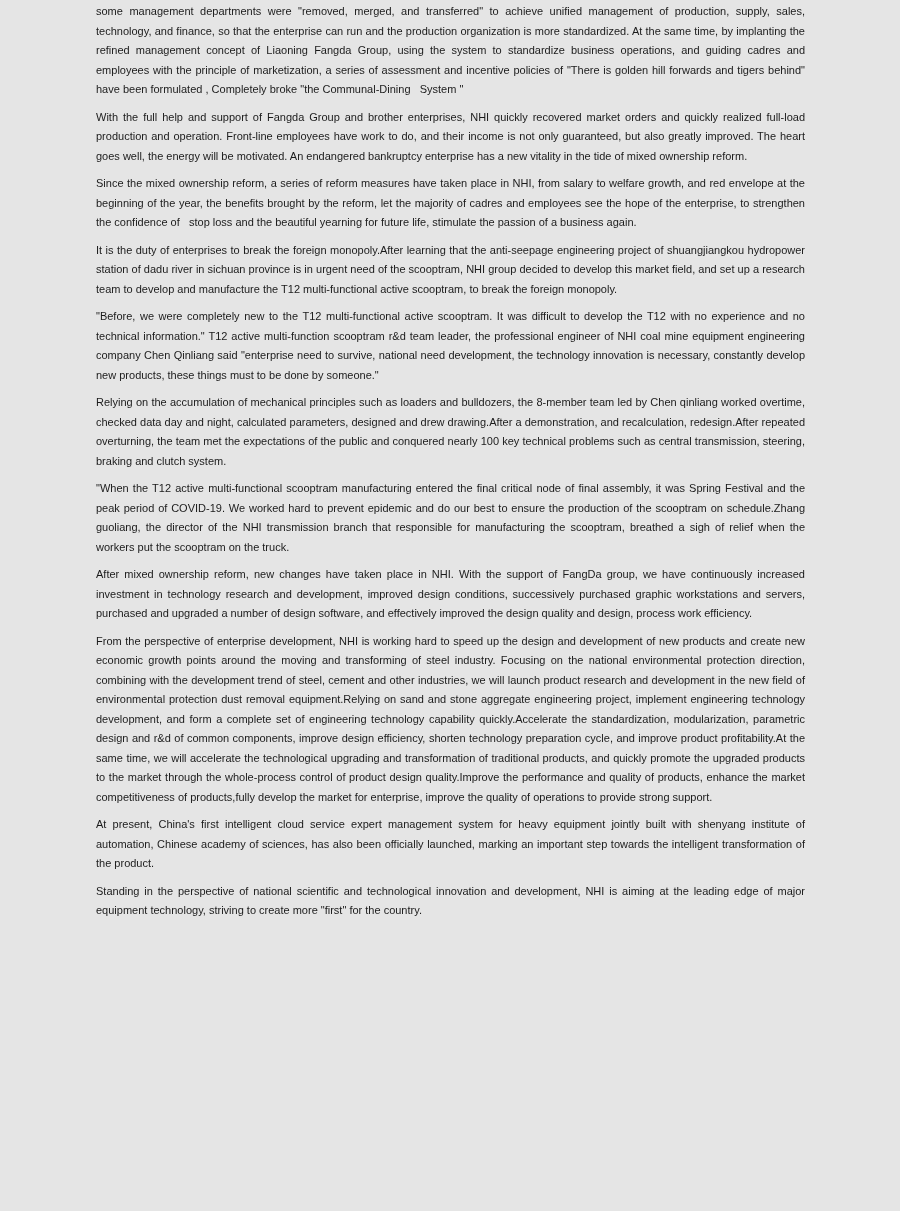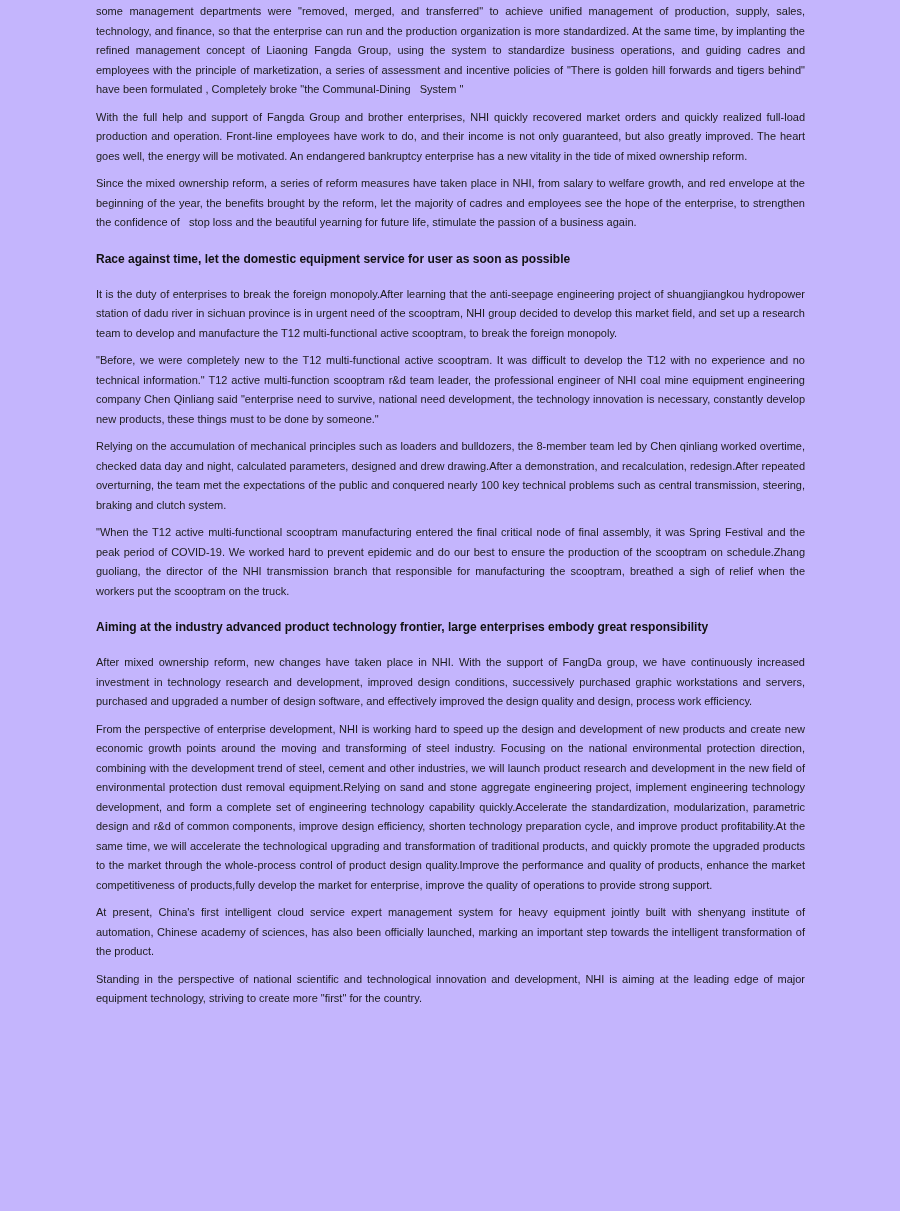--- a/index.html
+++ b/index.html
@@ -5,21 +5,21 @@
   html, body {
     margin: 0;
     padding: 0;
     background: #ffffff;
   }
   .page {
     width: 900px;
     min-height: 1211px;
     box-sizing: border-box;
     padding: 2px 95px 40px 96px;
-    background: #c4b5fd;
+    background: #e5e5e5;
     color: #1b1b1b;
     font-family: "Liberation Sans", "DejaVu Sans", sans-serif;
   }
   .para {
     font-size: 11px;
     line-height: 19.5px;
     text-align: justify;
     margin: 0 0 8px 0;
     color: #1b1b1b;
   }
@@ -32,23 +32,21 @@
     color: #111111;
   }
 </style>
 </head>
 <body>
 
 <div class="page">
   <p class="para">some management departments were "removed, merged, and transferred" to achieve unified management of production, supply, sales, technology, and finance, so that the enterprise can run and the production organization is more standardized. At the same time, by implanting the refined management concept of Liaoning Fangda Group, using the system to standardize business operations, and guiding cadres and employees with the principle of marketization, a series of assessment and incentive policies of "There is golden hill forwards and tigers behind" have been formulated , Completely broke "the Communal-Dining&nbsp;&nbsp; System "</p>
   <p class="para">With the full help and support of Fangda Group and brother enterprises, NHI quickly recovered market orders and quickly realized full-load production and operation. Front-line employees have work to do, and their income is not only guaranteed, but also greatly improved. The heart goes well, the energy will be motivated. An endangered bankruptcy enterprise has a new vitality in the tide of mixed ownership reform.</p>
   <p class="para">Since the mixed ownership reform, a series of reform measures have taken place in NHI, from salary to welfare growth, and red envelope at the beginning of the year, the benefits brought by the reform, let the majority of cadres and employees see the hope of the enterprise, to strengthen the confidence of&nbsp;&nbsp; stop loss and the beautiful yearning for future life, stimulate the passion of a business again.</p>
-  <h2 class="heading">Race against time, let the domestic equipment service for user as soon as possible</h2>
   <p class="para">It is the duty of enterprises to break the foreign monopoly.After learning that the anti-seepage engineering project of shuangjiangkou hydropower station of dadu river in sichuan province is in urgent need of the scooptram, NHI group decided to develop this market field, and set up a research team to develop and manufacture the T12 multi-functional active scooptram, to break the foreign monopoly.</p>
   <p class="para">"Before, we were completely new to the T12 multi-functional active scooptram. It was difficult to develop the T12 with no experience and no technical information." T12 active multi-function scooptram r&amp;d team leader, the professional engineer of NHI coal mine equipment engineering company Chen Qinliang said "enterprise need to survive, national need development, the technology innovation is necessary, constantly develop new products, these things must to be done by someone."</p>
   <p class="para">Relying on the accumulation of mechanical principles such as loaders and bulldozers, the 8-member team led by Chen qinliang worked overtime, checked data day and night, calculated parameters, designed and drew drawing.After a demonstration, and recalculation, redesign.After repeated overturning, the team met the expectations of the public and conquered nearly 100 key technical problems such as central transmission, steering, braking and clutch system.</p>
   <p class="para">"When the T12 active multi-functional scooptram manufacturing entered the final critical node of final assembly, it was Spring Festival and the peak period of COVID-19. We worked hard to prevent epidemic and do our best to ensure the production of the scooptram on schedule.Zhang guoliang, the director of the NHI transmission branch that responsible for manufacturing the scooptram, breathed a sigh of relief when the workers put the scooptram on the truck.</p>
-  <h2 class="heading">Aiming at the industry advanced product technology frontier, large enterprises embody great responsibility</h2>
   <p class="para">After mixed ownership reform, new changes have taken place in NHI. With the support of FangDa group, we have continuously increased investment in technology research and development, improved design conditions, successively purchased graphic workstations and servers, purchased and upgraded a number of design software, and effectively improved the design quality and design, process work efficiency.</p>
   <p class="para">From the perspective of enterprise development, NHI is working hard to speed up the design and development of new products and create new economic growth points around the moving and transforming of steel industry. Focusing on the national environmental protection direction, combining with the development trend of steel, cement and other industries, we will launch product research and development in the new field of environmental protection dust removal equipment.Relying on sand and stone aggregate engineering project, implement engineering technology development, and form a complete set of engineering technology capability quickly.Accelerate the standardization, modularization, parametric design and r&amp;d of common components, improve design efficiency, shorten technology preparation cycle, and improve product profitability.At the same time, we will accelerate the technological upgrading and transformation of traditional products, and quickly promote the upgraded products to the market through the whole-process control of product design quality.Improve the performance and quality of products, enhance the market competitiveness of products,fully develop the market for enterprise, improve the quality of operations to provide strong support.</p>
   <p class="para">At present, China's first intelligent cloud service expert management system for heavy equipment jointly built with shenyang institute of automation, Chinese academy of sciences, has also been officially launched, marking an important step towards the intelligent transformation of the product.</p>
   <p class="para">Standing in the perspective of national scientific and technological innovation and development, NHI is aiming at the leading edge of major equipment technology, striving to create more "first" for the country.</p>
 </div>
 
 </body></html>

